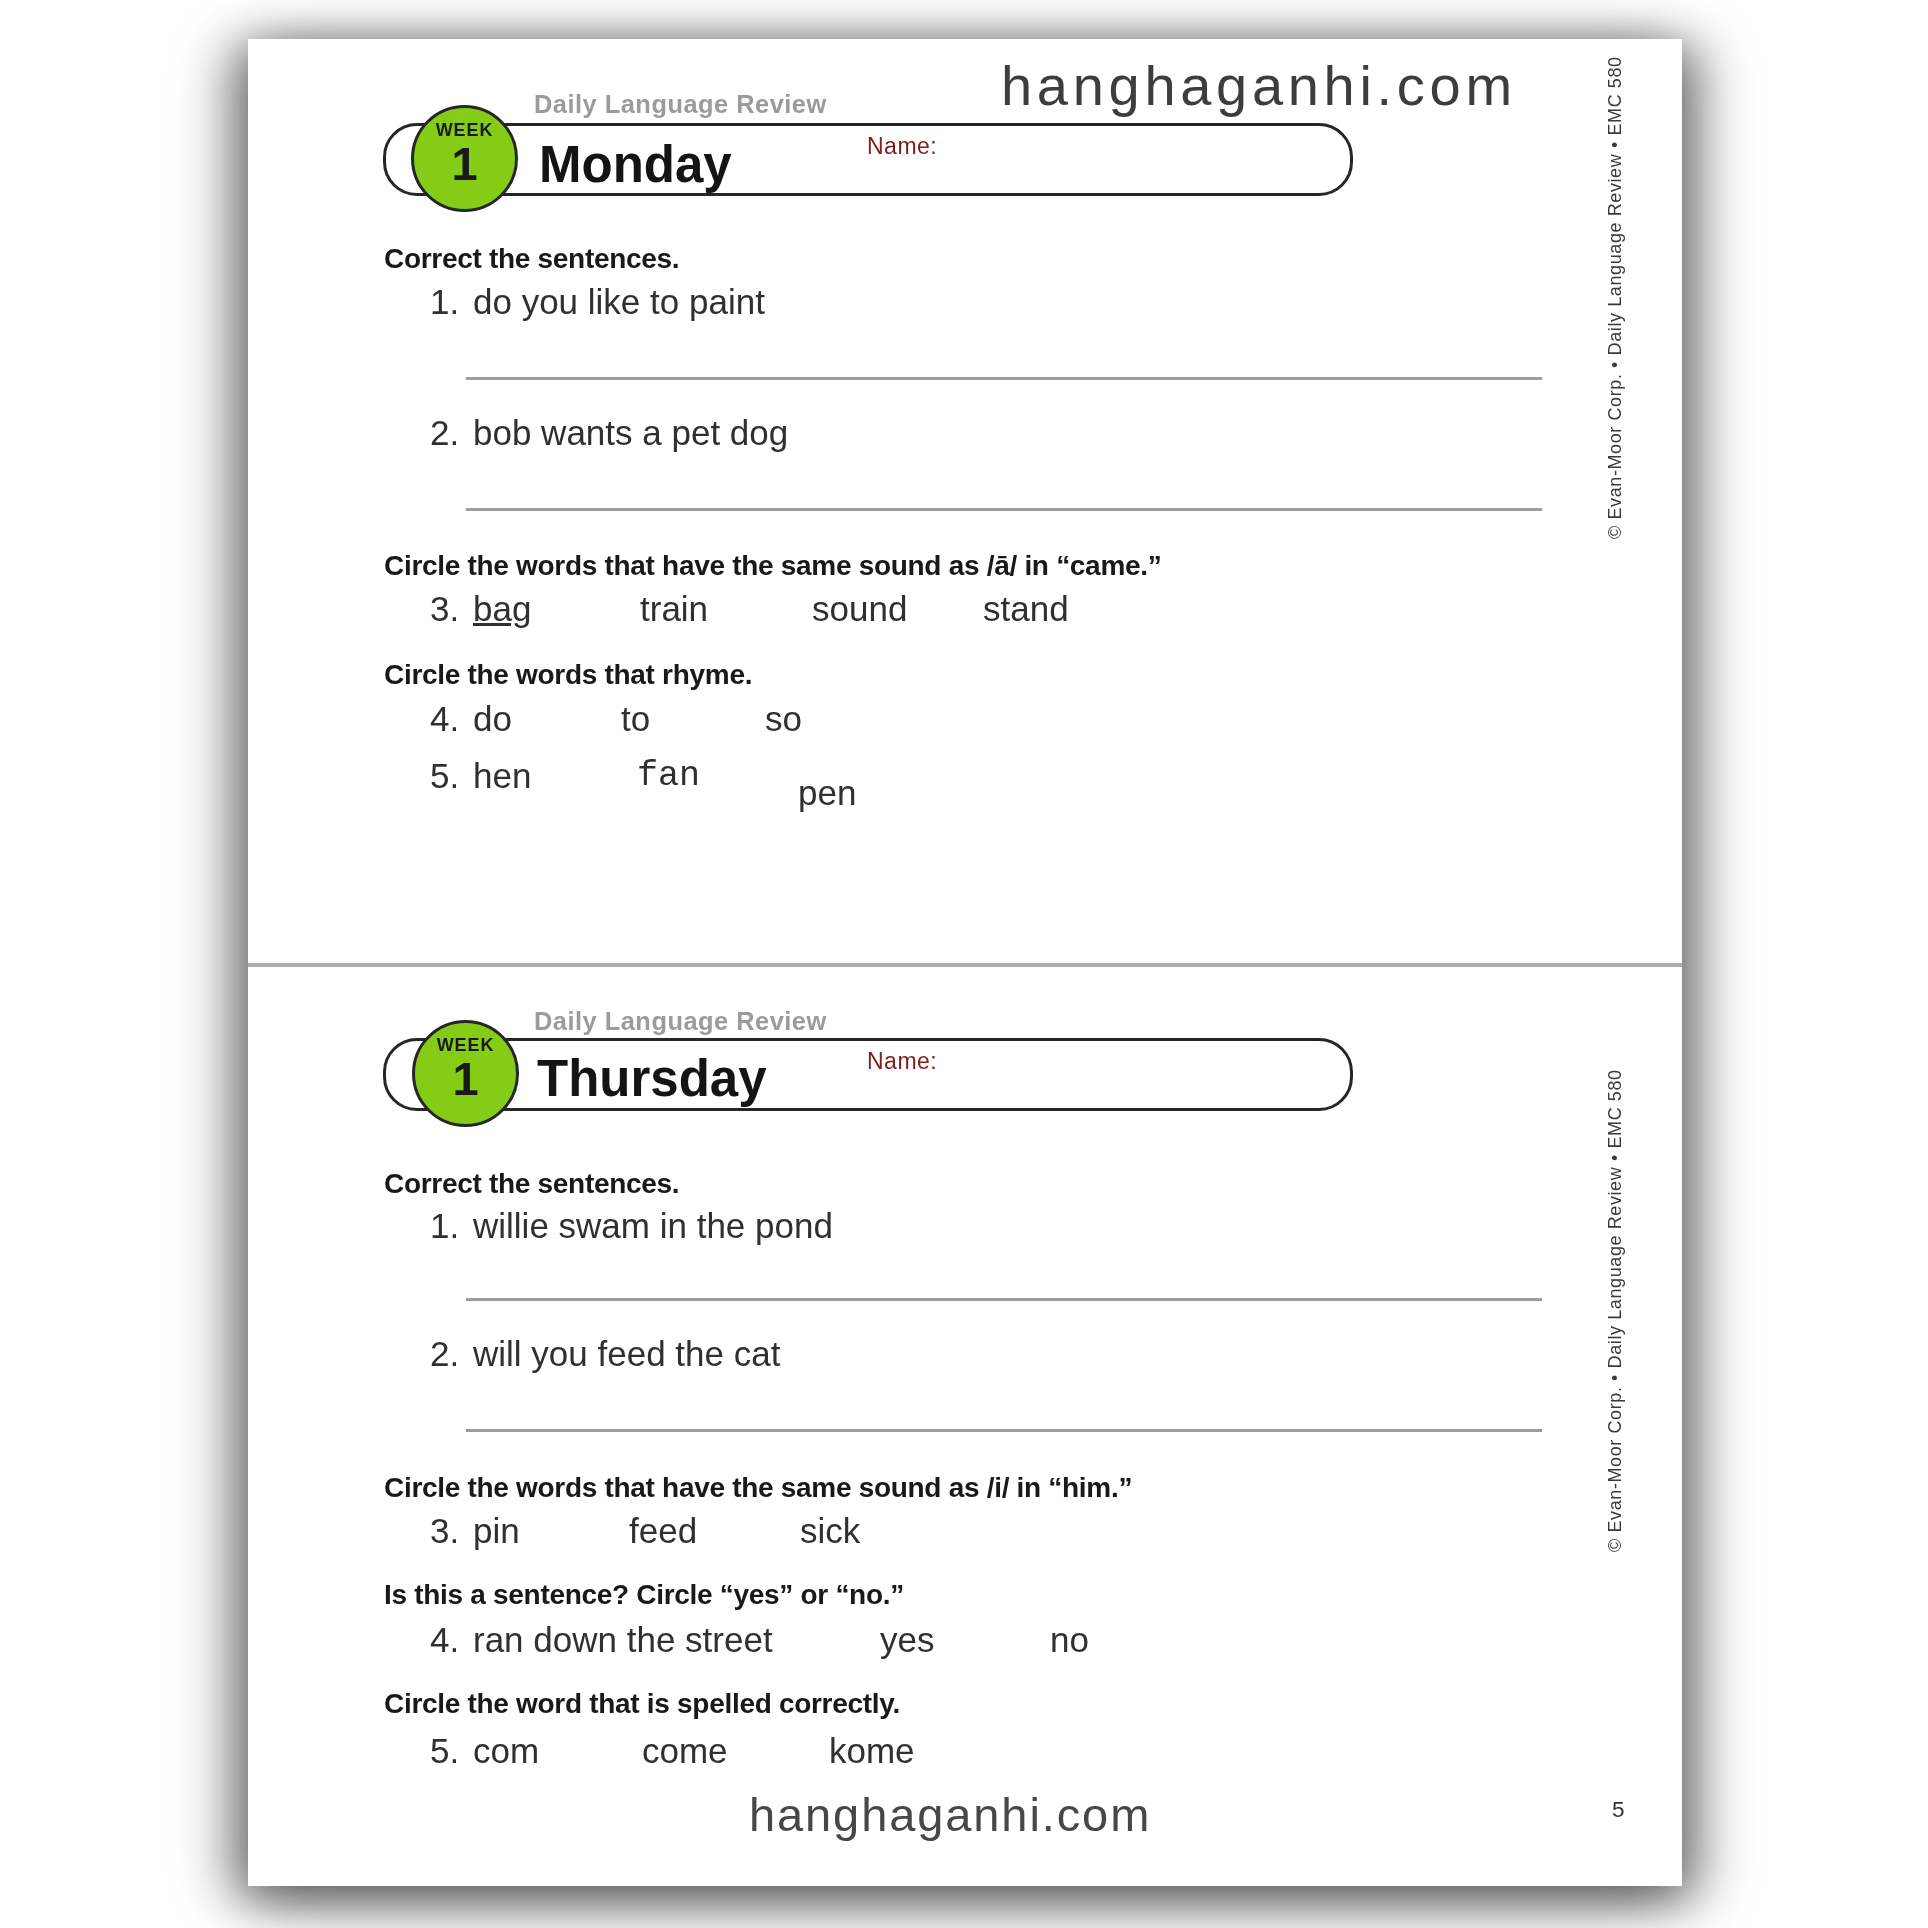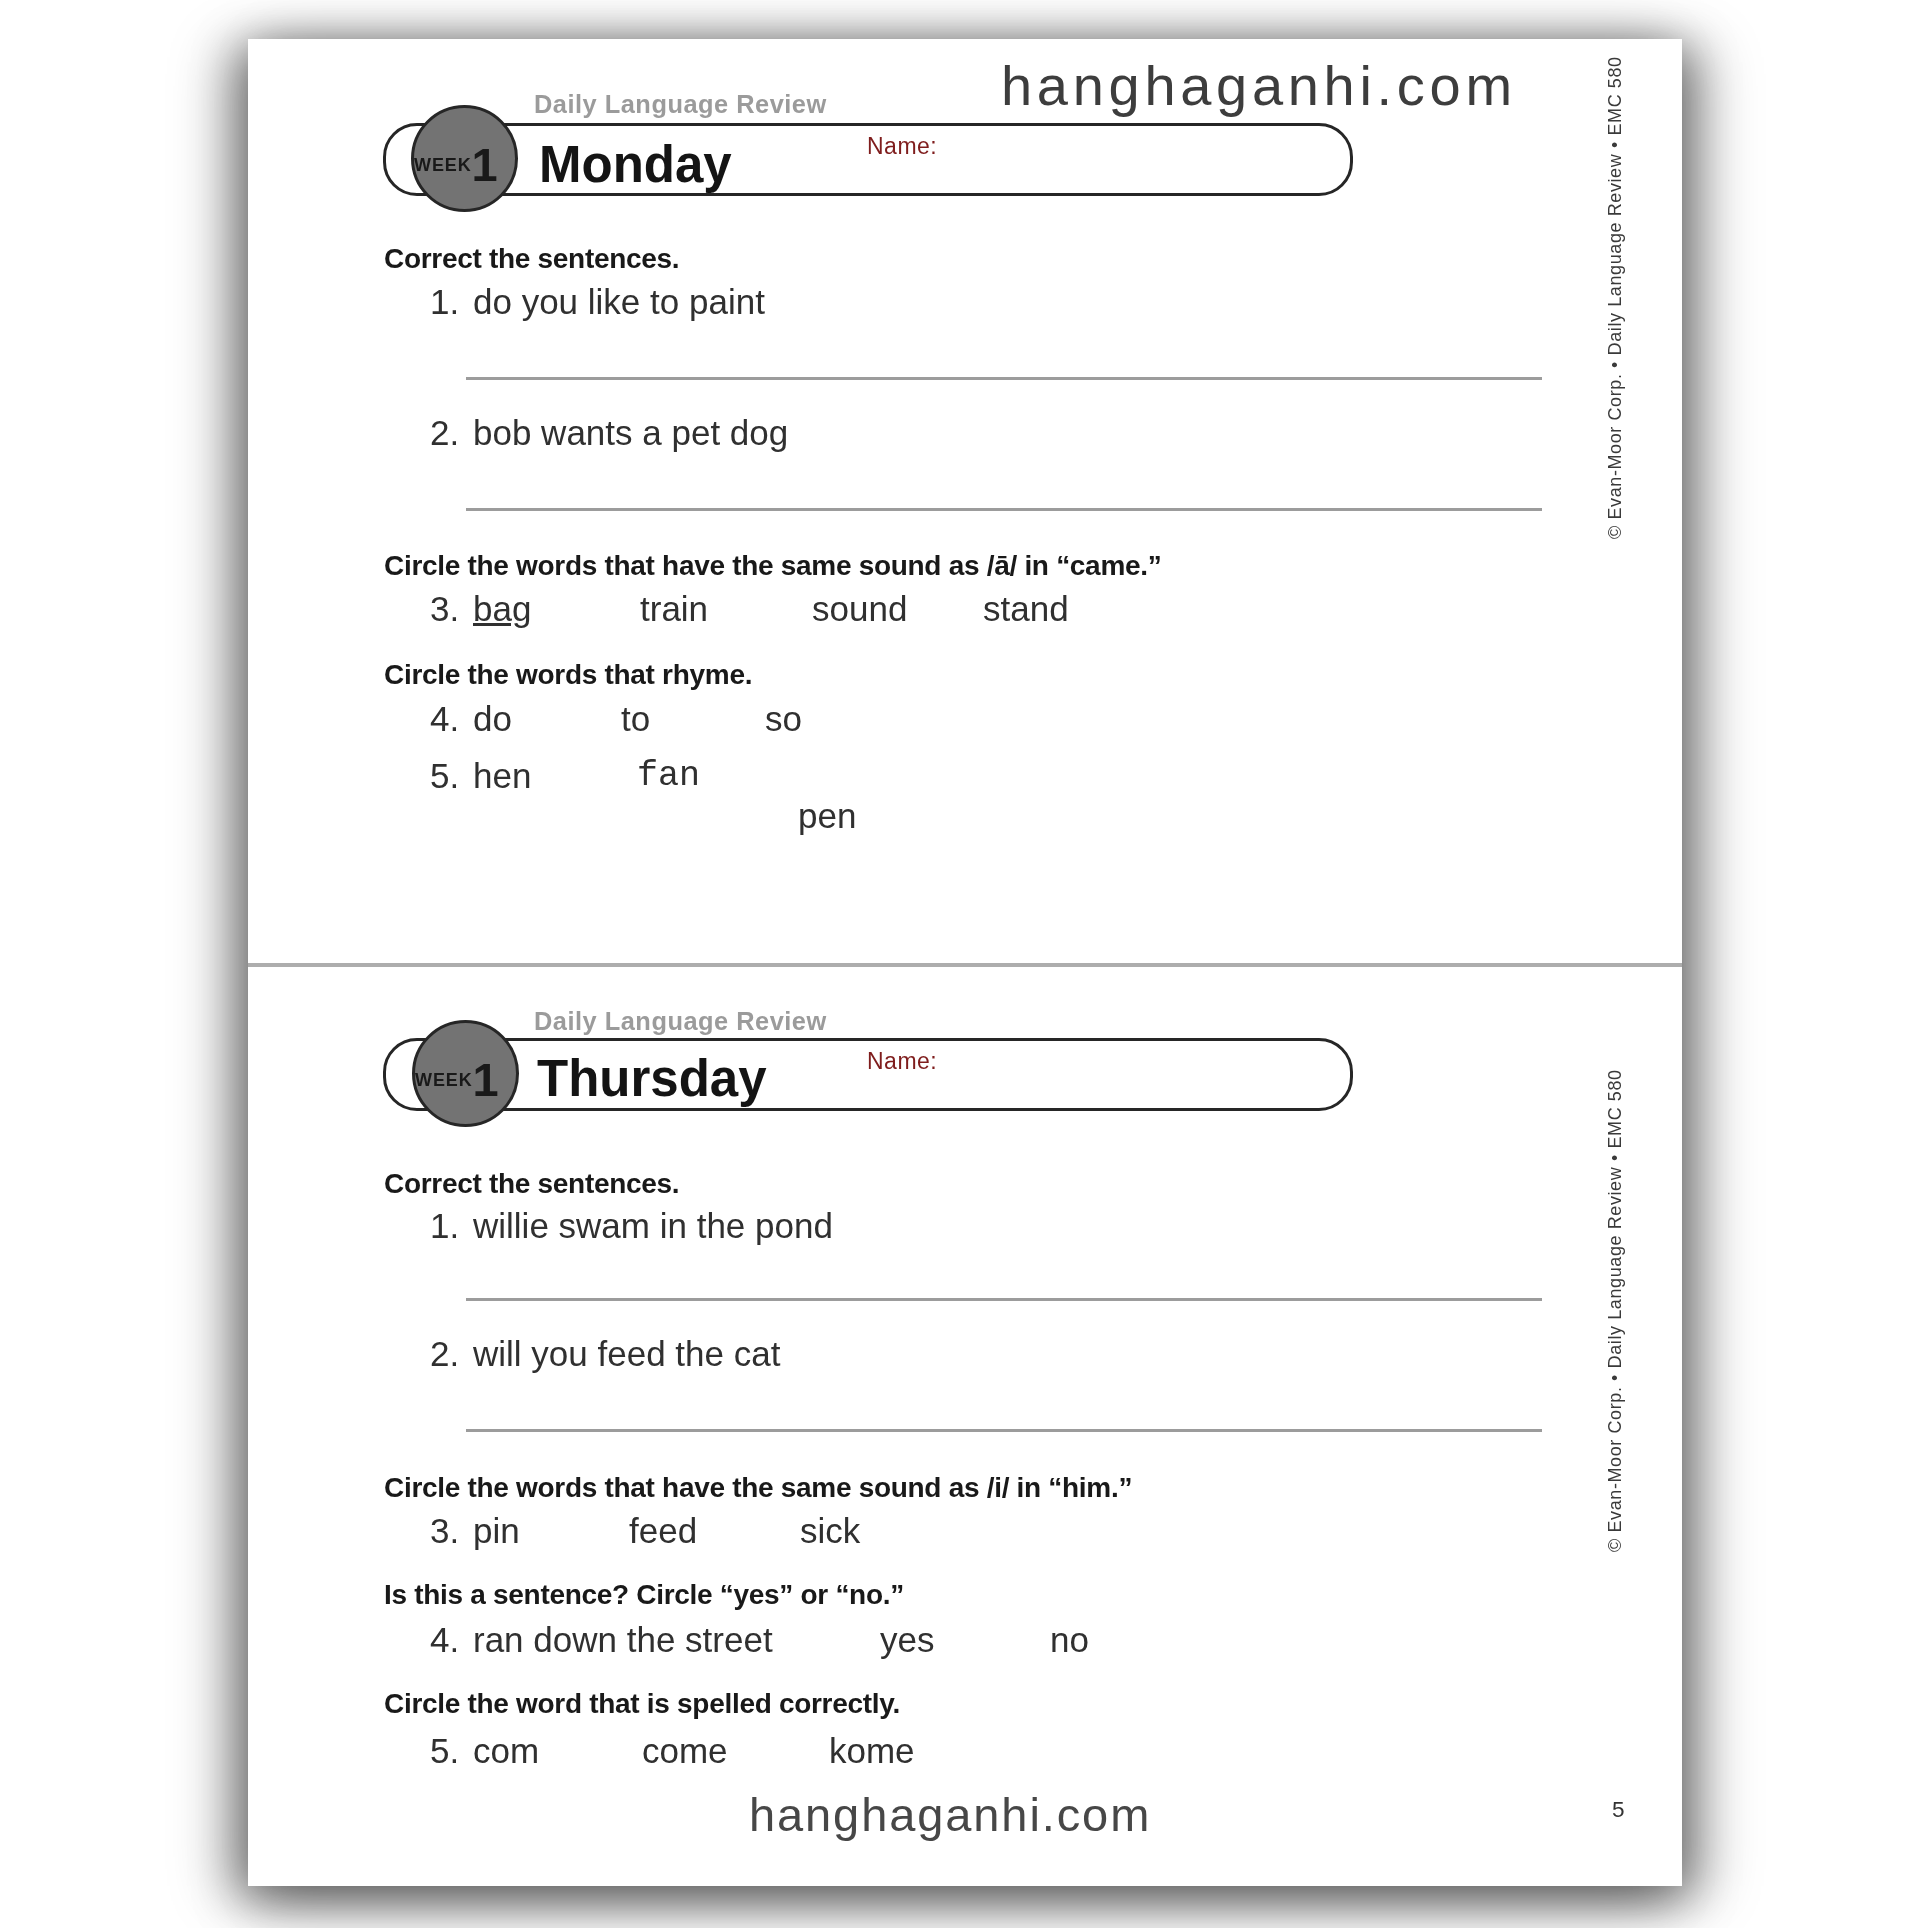--- a/index.html
+++ b/index.html
@@ -17,22 +17,22 @@
   }
   .wm{color:#3d3d3d;font-size:56px;letter-spacing:4.7px;white-space:nowrap;}
   .wm-b{color:#474747;font-size:47px;letter-spacing:1.9px;white-space:nowrap;}
   .series{font-weight:bold;font-size:25.4px;color:#9b9b9b;letter-spacing:0.5px;white-space:nowrap;}
   .banner{
     width:970px;height:73px;border:3.8px solid #262626;border-radius:34px;
     background:#ffffff;box-sizing:border-box;
   }
   .week-circle{
     width:107px;height:107px;border:3.8px solid #262626;border-radius:50%;
-    background:#737373;box-sizing:border-box;
-    display:flex;flex-direction:row;align-items:center;justify-content:flex-start;
+    background:#84cc16;box-sizing:border-box;
+    display:flex;flex-direction:column;align-items:center;justify-content:flex-start;
     padding-top:13px;
   }
   .week-label{font-weight:bold;font-size:18px;color:#191919;letter-spacing:0.9px;line-height:1;}
   .week-num{font-weight:bold;font-size:47px;color:#191919;line-height:1.05;}
   .day-title{font-weight:bold;font-size:51px;color:#141414;letter-spacing:0px;white-space:nowrap;}
   .name-label{font-size:23px;color:#7f1d1d;letter-spacing:0.5px;}
   .head{font-weight:bold;font-size:28px;color:#191919;letter-spacing:-0.3px;white-space:nowrap;}
   .item{font-size:35px;color:#303030;white-space:nowrap;}
   .answer-line{height:2.8px;background:#9c9c9c;width:1076px;}
   .divider{width:1434px;height:3.8px;background:#adadad;}
@@ -87,21 +87,21 @@
   <div class="abs head" style="left:384px;top:659px;">Circle the words that rhyme.</div>
 
   <span class="abs item" style="left:430px;top:699px;">4.</span>
   <span class="abs item" style="left:473px;top:699px;">do</span>
   <span class="abs item" style="left:621px;top:699px;">to</span>
   <span class="abs item" style="left:765px;top:699px;">so</span>
 
   <span class="abs item" style="left:430px;top:756px;">5.</span>
   <span class="abs item" style="left:473px;top:756px;">hen</span>
   <span class="abs item" style="left:637px;top:756px;font-family:Liberation Mono, monospace;">fan</span>
-  <span class="abs item" style="left:798px;top:796px;">pen</span>
+  <span class="abs item" style="left:798px;top:773px;">pen</span>
 
   <div class="abs sidebar" style="left:1605px;top:539px;">© Evan-Moor Corp. • Daily Language Review • EMC 580</div>
 
   <div class="abs divider" style="left:248px;top:963px;"></div>
 
   <div class="abs series" style="left:534px;top:1007px;">Daily Language Review</div>
 
   <div class="abs banner" style="left:383px;top:1038px;"></div>
 
   <div class="abs name-label" style="left:867px;top:1048px;">Name:</div>

